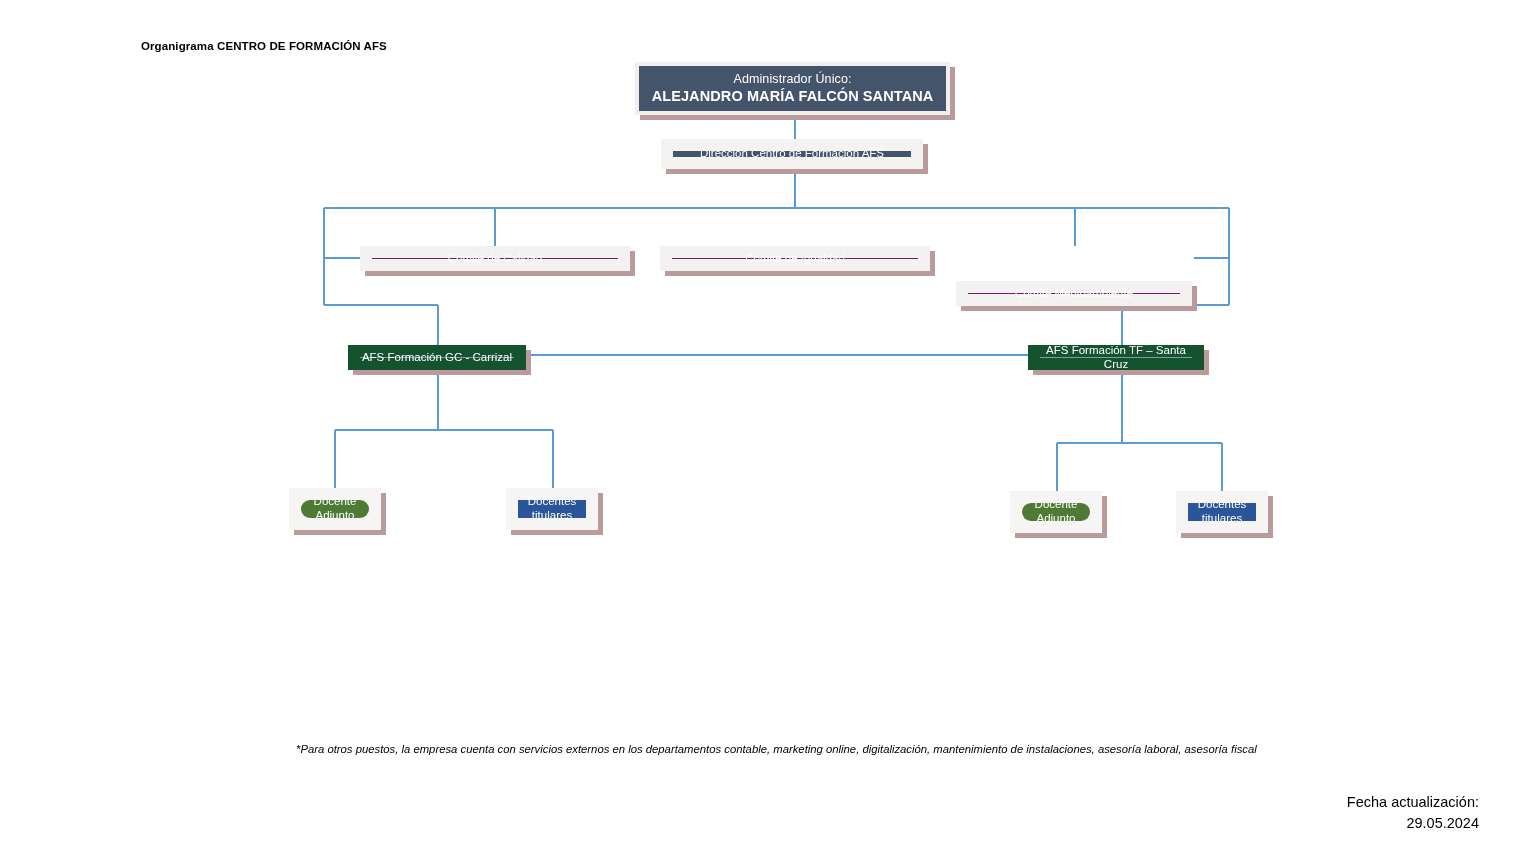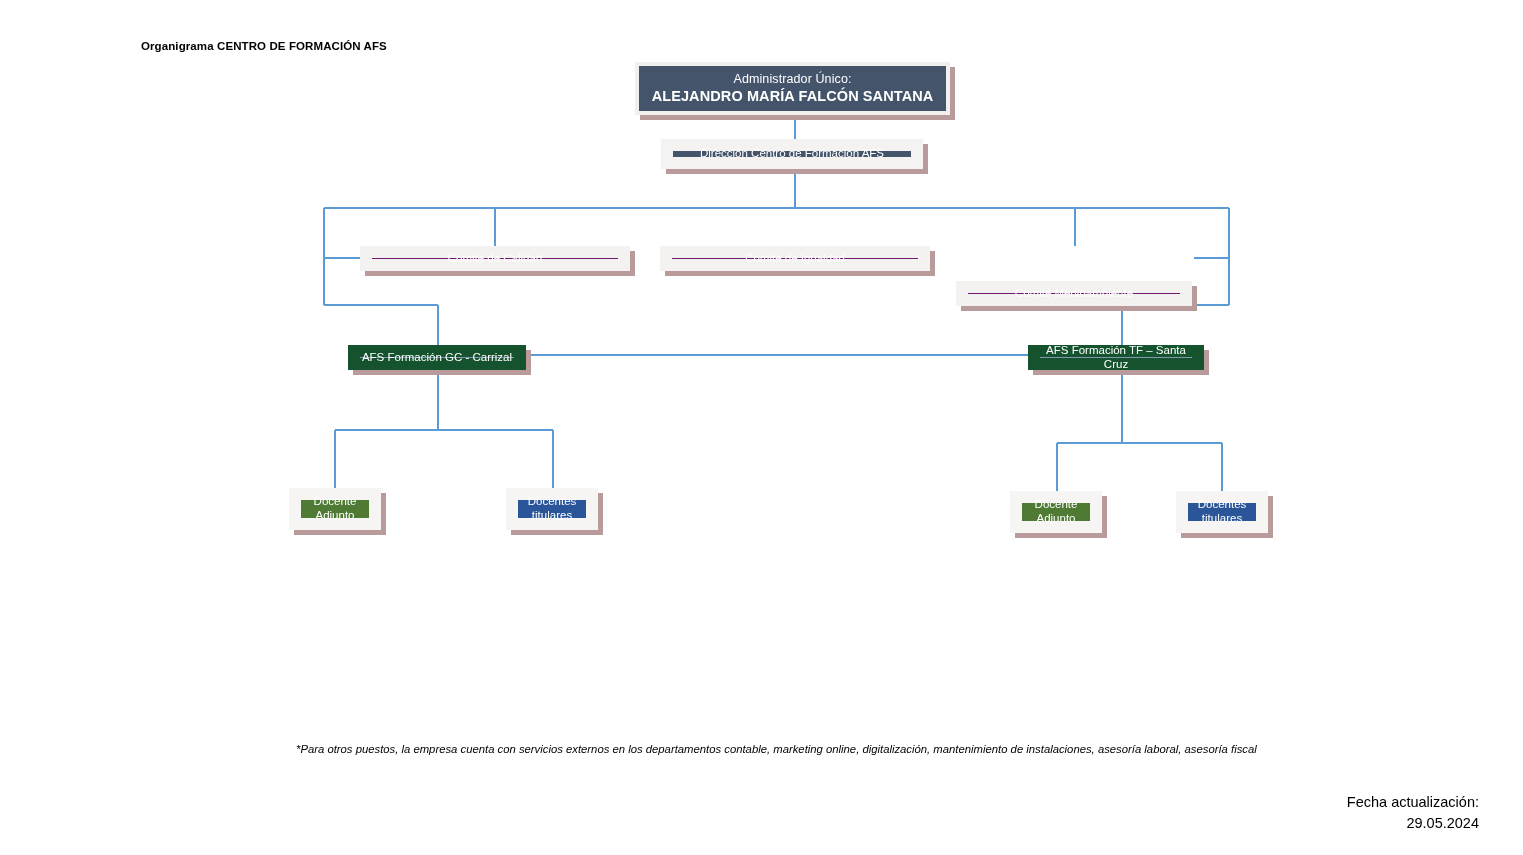--- a/index.html
+++ b/index.html
@@ -101,21 +101,21 @@
     background: #8497b0;
     font-size: 11.5px;
   }
 
   
   .node.leaf { background: #f6f5f3; }
   .node.leaf .inner {
     flex-direction: column;
     font-size: 11.5px;
   }
-  .node.leaf.adjunto .inner { background: #4e7a33; }
+  .node.leaf.adjunto .inner { background: #4e7a33; border-radius: 16px; }
   .node.leaf.titulares .inner { background: #2a5598; }
 
   
   #footnote {
     position: absolute;
     left: 296px;
     top: 742px;
     width: 975px;
     font-size: 11.3px;
     font-style: italic;

